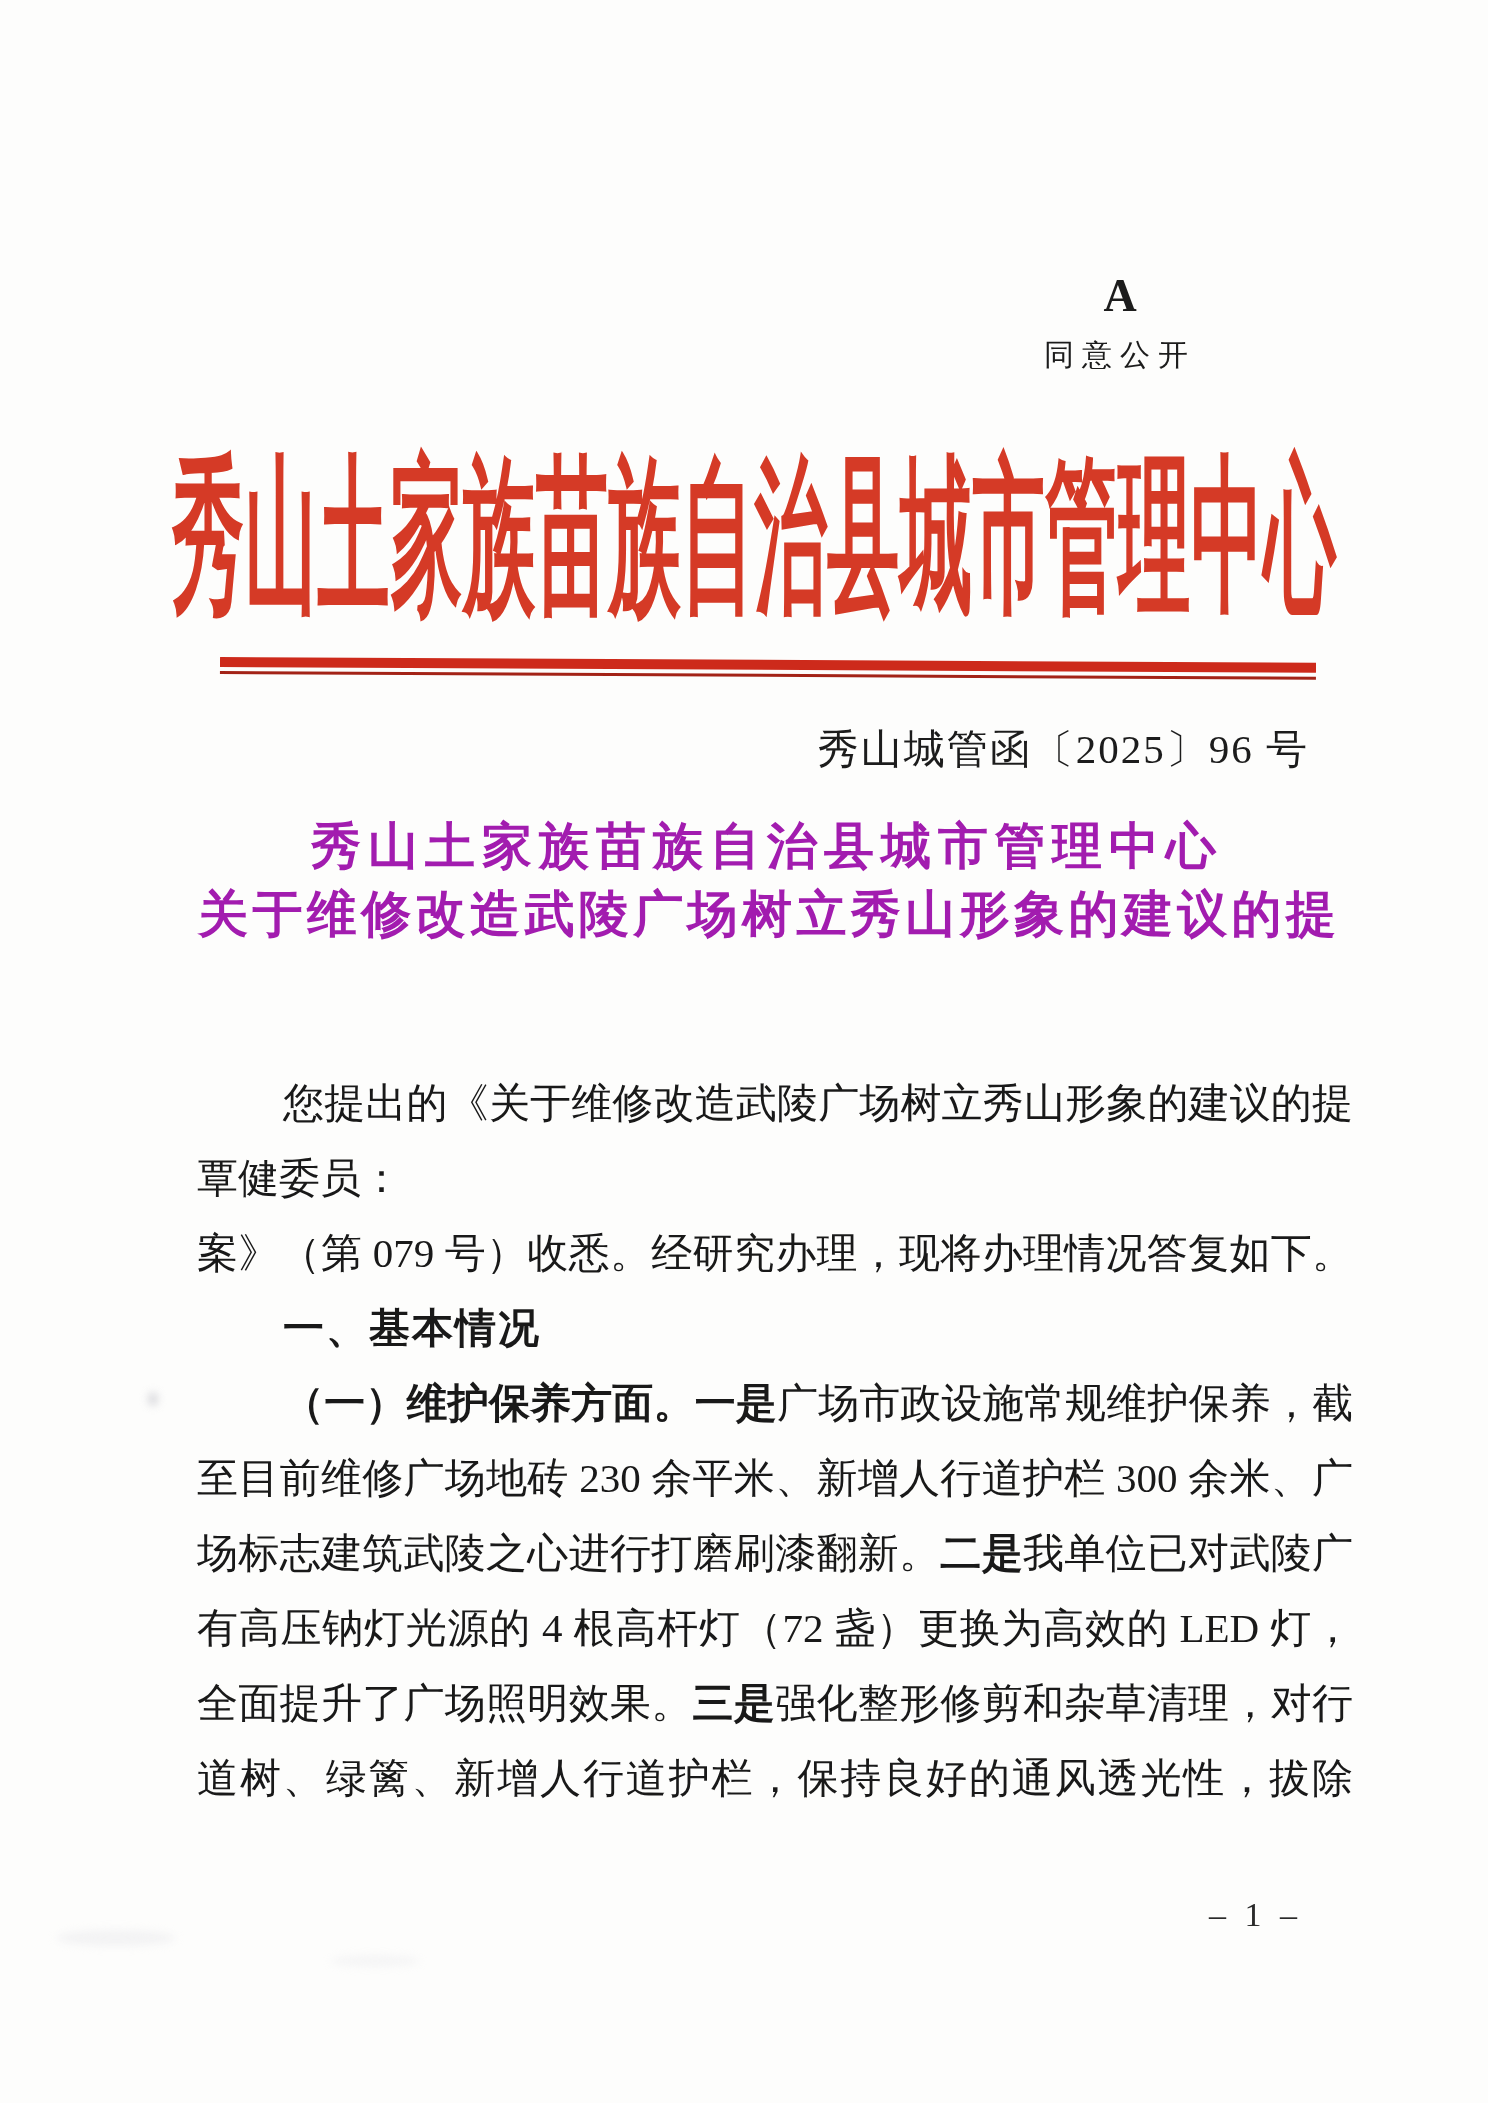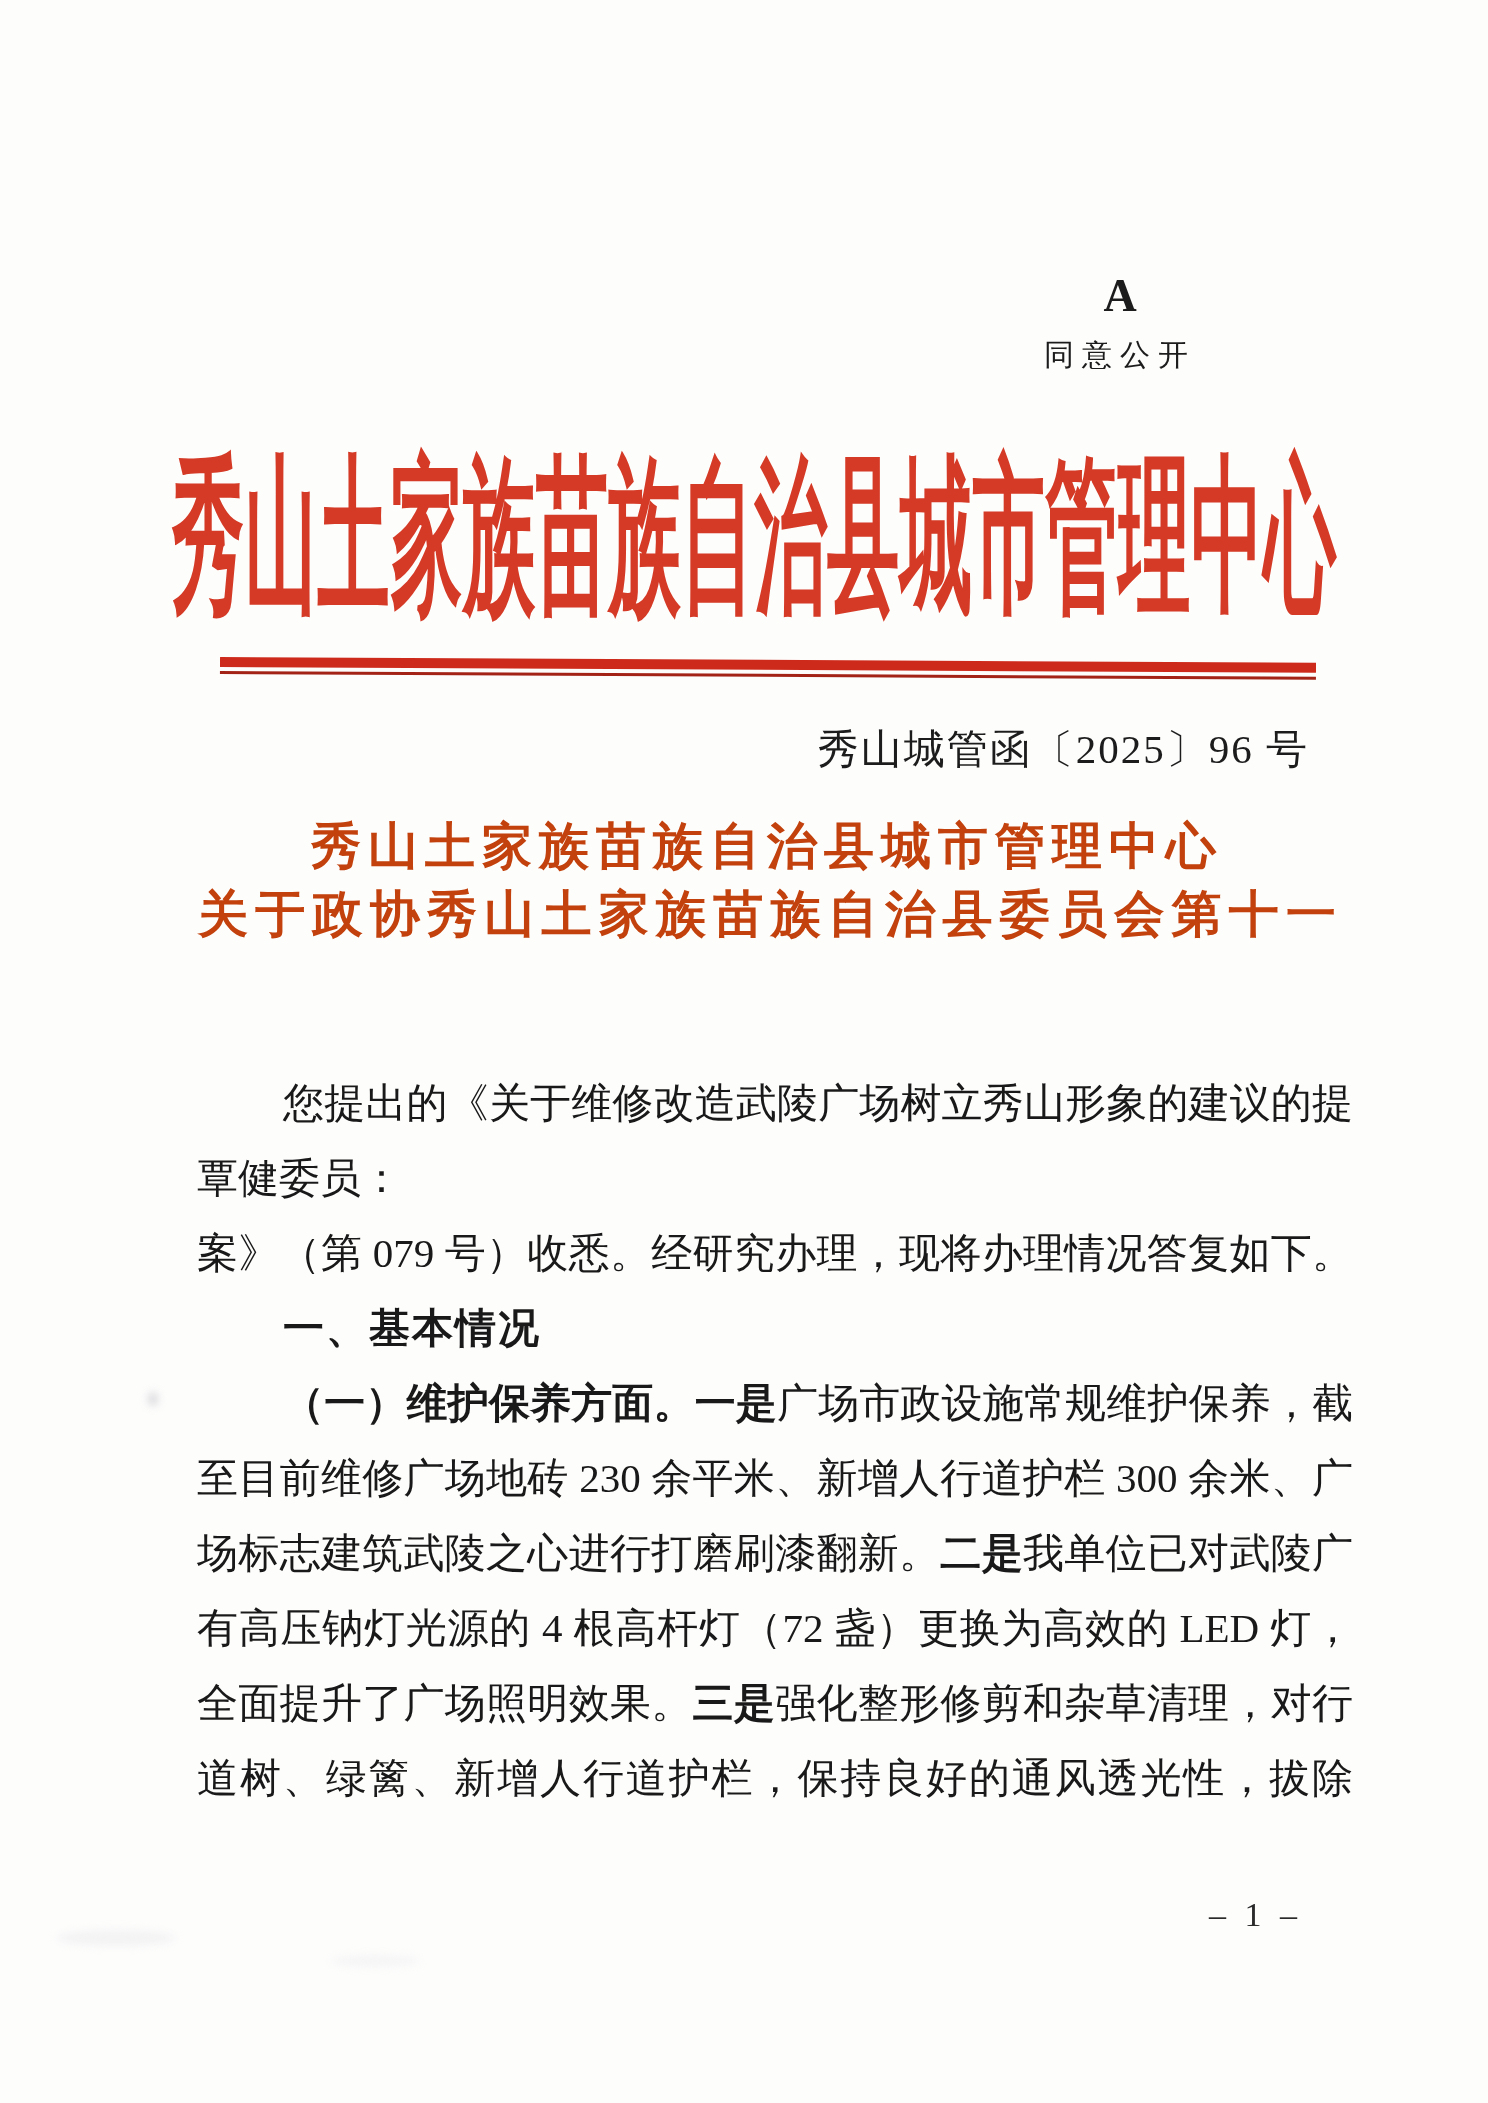--- a/index.html
+++ b/index.html
@@ -79,21 +79,21 @@
   }
 
   
   .doc-title {
     position: absolute;
     top: 812px;
     left: 198px;
     width: 1138px;
     font-size: 50px;
     font-weight: bold;
-    color: #c2410c;
+    color: #a21caf;
   }
   .doc-title .t-line { line-height: 68px; height: 68px; }
   .doc-title .center  { text-align: center; letter-spacing: 7px; }
   .doc-title .justify { text-align: justify; text-align-last: justify; }
 
   
   .body-block {
     position: absolute;
     top: 1066px;
     left: 197px;
@@ -155,21 +155,21 @@
 
   <div class="red-rule">
     <div class="rule-thick"></div>
     <div class="rule-thin"></div>
   </div>
 
   <div class="doc-number">秀山城管函〔2025〕96 号</div>
 
   <div class="doc-title">
     <div class="t-line center">秀山土家族苗族自治县城市管理中心</div>
-    <div class="t-line justify">关于政协秀山土家族苗族自治县委员会第十一</div>
+    <div class="t-line justify">关于维修改造武陵广场树立秀山形象的建议的提</div>
   </div>
 
   <div class="body-block">
       <div class="body-line justify indent"><span>您提出的《关于维修改造武陵广场树立秀山形象的建议的提</span></div>
       <div class="body-line"><span>覃健委员：</span></div>
       <div class="body-line justify"><span>案》（第 079 号）收悉。经研究办理，现将办理情况答复如下。</span></div>
       <div class="body-line indent hei"><span>一、基本情况</span></div>
       <div class="body-line justify indent"><span class="b">（一）维护保养方面。</span><span class="b">一是</span><span>广场市政设施常规维护保养，截</span></div>
       <div class="body-line justify"><span>至目前维修广场地砖 230 余平米、新增人行道护栏 300 余米、广</span></div>
       <div class="body-line justify"><span>场标志建筑武陵之心进行打磨刷漆翻新。</span><span class="b">二是</span><span>我单位已对武陵广</span></div>

